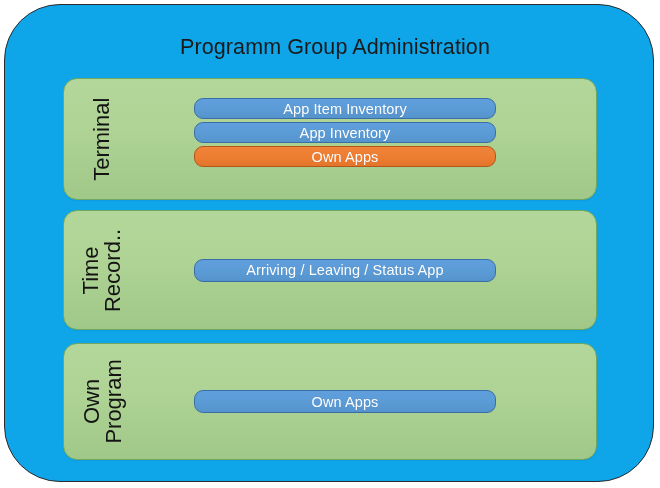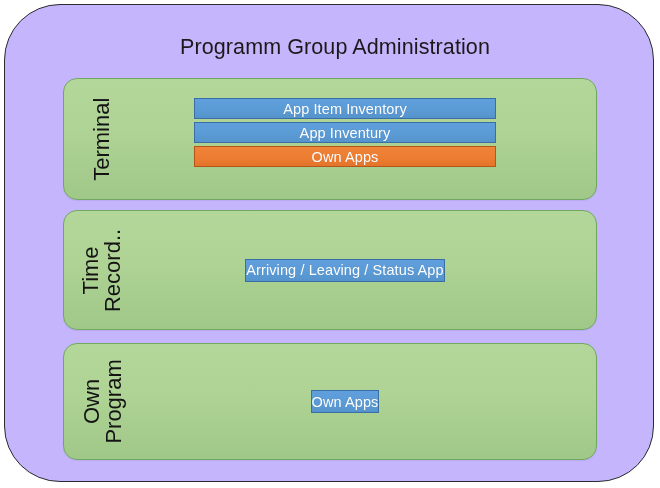--- a/index.html
+++ b/index.html
@@ -18,21 +18,21 @@
   
   .outer-frame {
     position: absolute;
     left: 4px;
     top: 4px;
     width: 650px;
     height: 478px;
     box-sizing: border-box;
     border: 1.6px solid #2b2b2b;
     border-radius: 56px;
-    background: #c4b5fd;
+    background: #0ea5e9;
   }
 
   
   .diagram-title {
     position: absolute;
     left: 0;
     top: 30px;
     width: 660px;
     text-align: center;
     font-size: 21.5px;
@@ -84,26 +84,26 @@
     position: absolute;
     left: 130px;
     top: 0;
     width: 302px;
     height: 100%;
     display: flex;
     flex-direction: column;
     justify-content: flex-start;
     align-items: stretch;
   }
-  .bars.center { justify-content: center; align-items: center; }
+  .bars.center { justify-content: center; }
 
   .app-bar {
     height: 21px;
     margin-bottom: 3px;
-    border-radius: 0;
+    border-radius: 9px;
     box-sizing: border-box;
     display: flex;
     align-items: center;
     justify-content: center;
     color: #ffffff;
     font-size: 14.5px;
     font-weight: 400;
     white-space: nowrap;
     letter-spacing: 0.1px;
     text-shadow: 0 0 1px rgba(0,0,0,0.12);
@@ -130,21 +130,21 @@
     <div class="group-label">
       <div class="rot">
         <span class="line">Terminal</span>
       </div>
     </div>
     <div class="bars bars-terminal">
       <div class="app-bar blue">
         <span>App Item Inventory</span>
       </div>
       <div class="app-bar blue">
-        <span>App Inventury</span>
+        <span>App Inventory</span>
       </div>
       <div class="app-bar orange">
         <span>Own Apps</span>
       </div>
     </div>
   </div>
 
   <div class="group-panel panel-timerec">
     <div class="group-label">
       <div class="rot">

